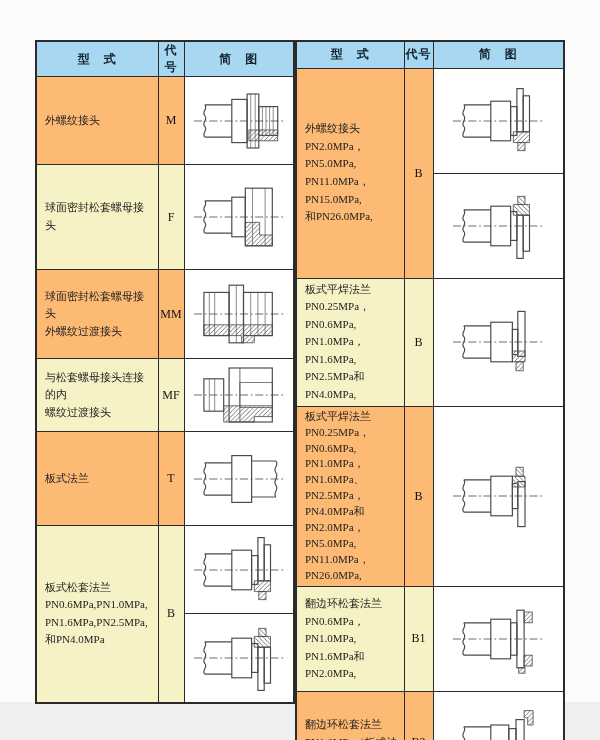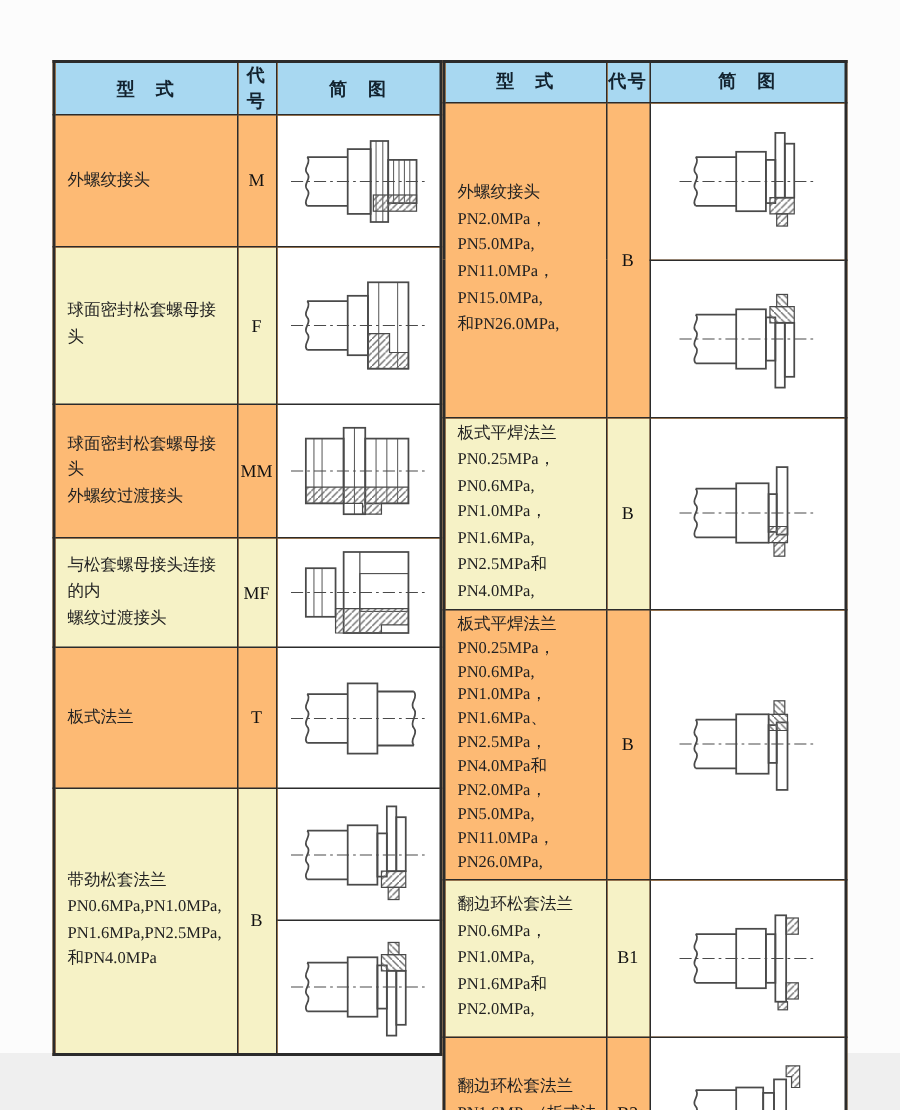--- a/index.html
+++ b/index.html
@@ -172,21 +172,21 @@
       <td class="code">T</td>
       <td class="diag">
         <svg class="dg" viewBox="0 0 110 80">
               <use href="#s-cl"></use>
               <use href="#s-hose"></use>
               <use href="#s-t"></use>
             </svg>
       </td>
     </tr>
     <tr style="height:88px">
-      <td class="type hl" rowspan="2">带劲松套法兰
+      <td class="type hl" rowspan="2">板式松套法兰
 PN0.6MPa,PN1.0MPa,
 PN1.6MPa,PN2.5MPa,
 和PN4.0MPa</td>
       <td class="code hl" rowspan="2">B</td>
       <td class="diag">
         <svg class="dg" viewBox="0 0 110 80">
               <use href="#s-cl"></use>
               <use href="#s-hose"></use>
               <use href="#s-fl"></use>
             </svg>

